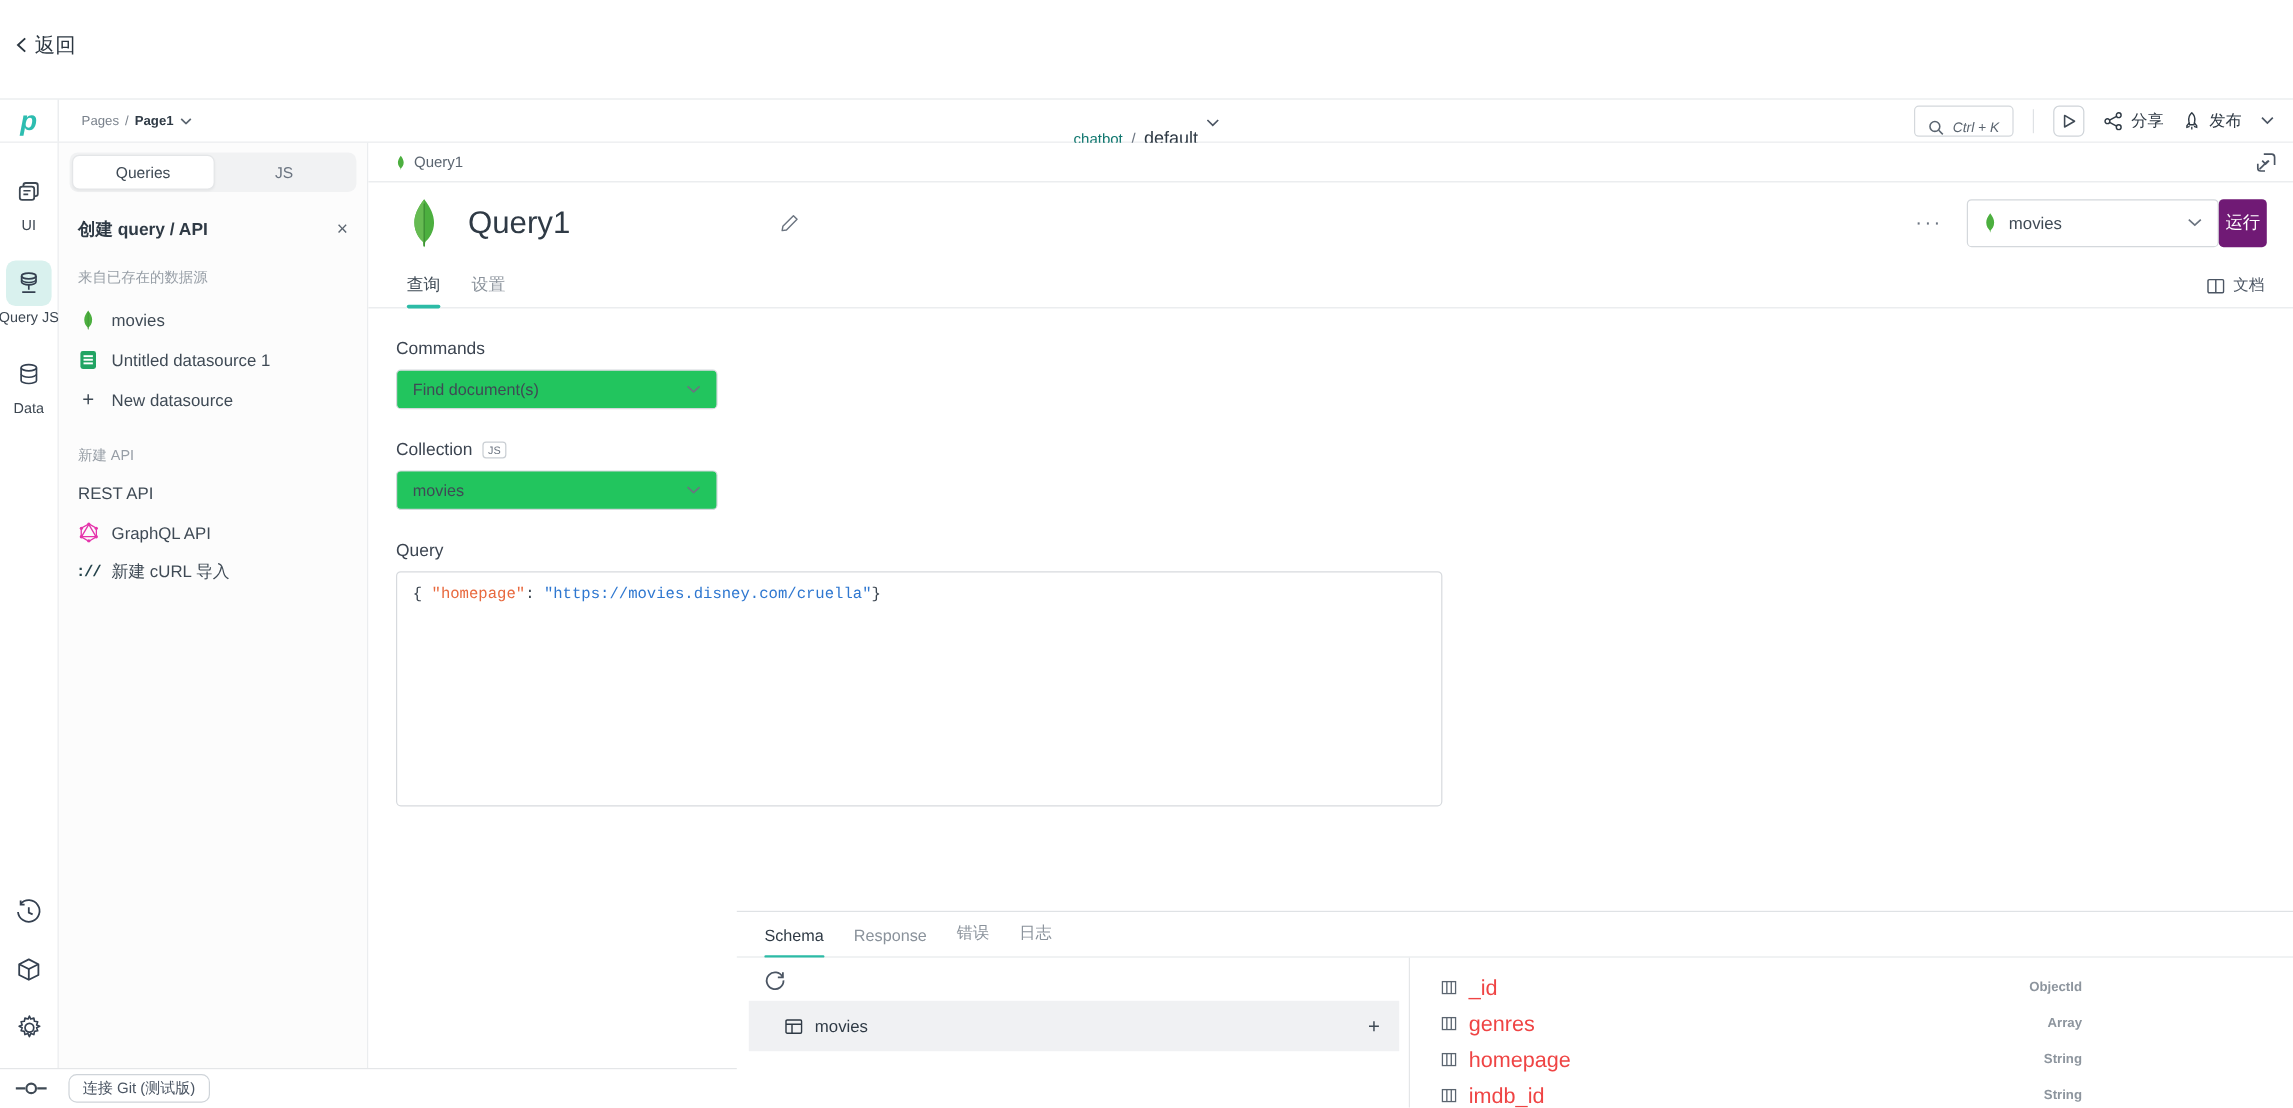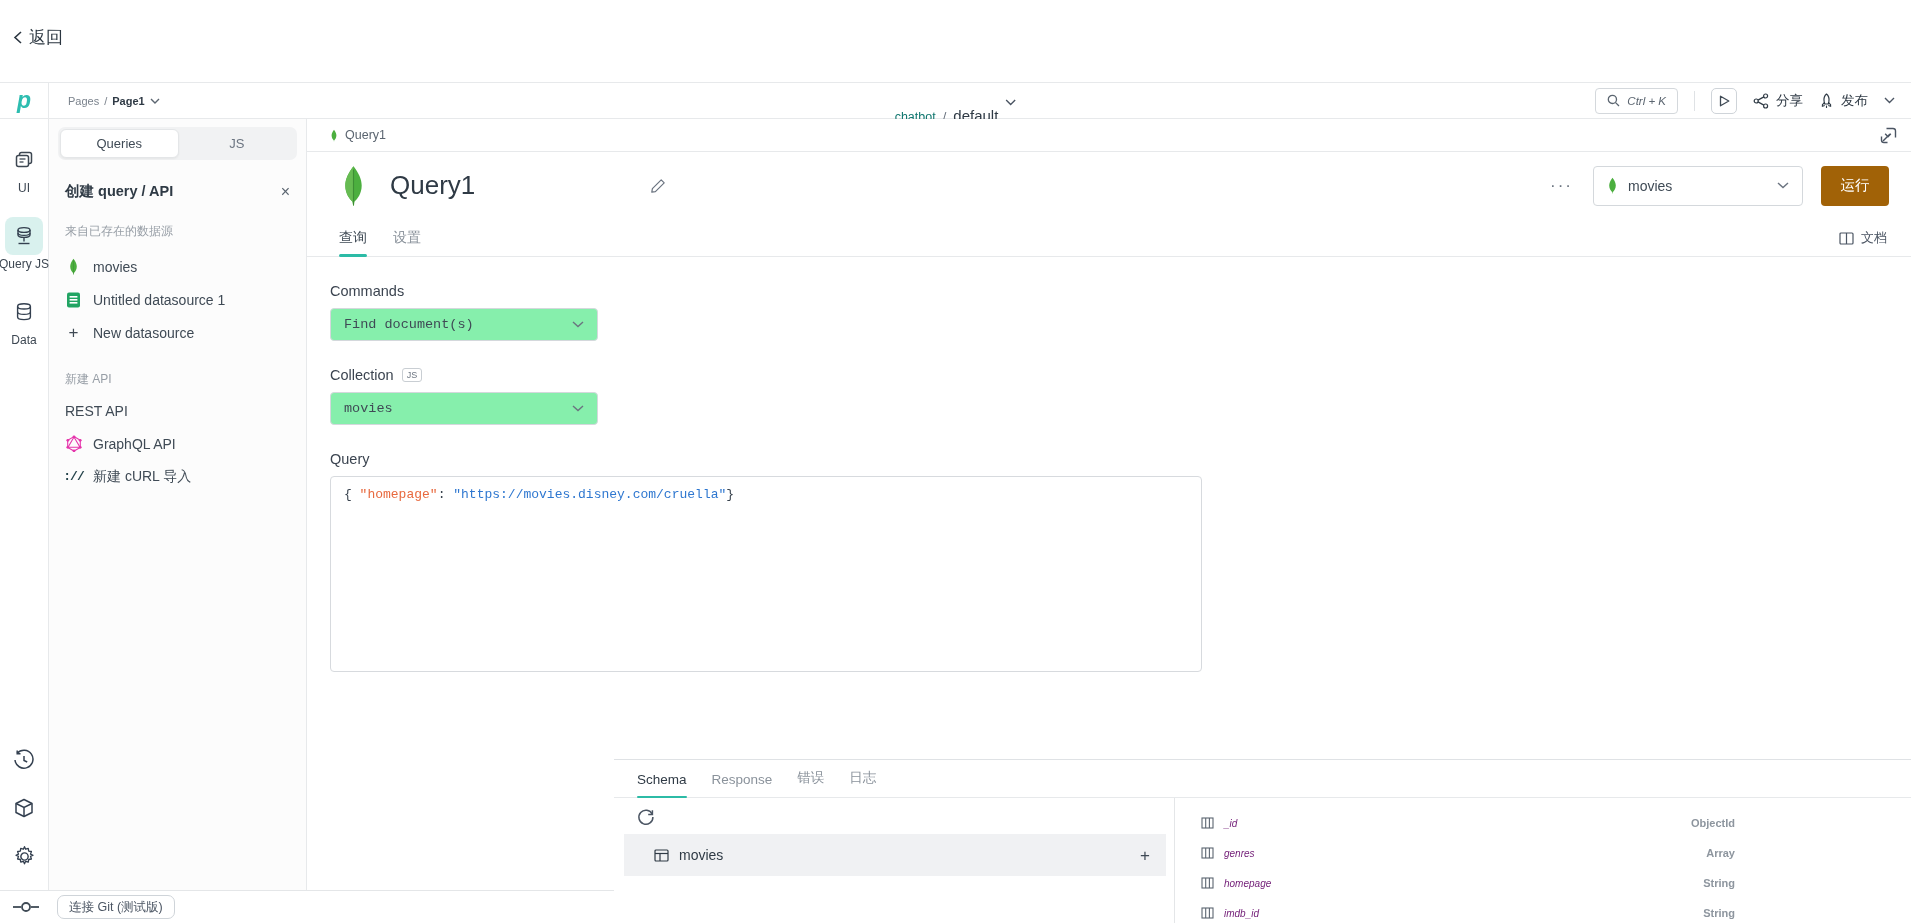--- a/index.html
+++ b/index.html
@@ -15,21 +15,21 @@
   .logo-cell { width:49px; height:100%; border-right:1px solid #e7e9eb; display:flex; align-items:center; justify-content:center; }
   .logo-p { color:#2dbdb0; font-size:23px; font-weight:700; font-style:italic; line-height:1; }
   .hdr-breadcrumb { display:flex; align-items:center; gap:5px; margin-left:19px; font-size:11px; color:#7a828c; }
   .hdr-breadcrumb b { color:#2f3a45; font-weight:700; }
   .hdr-center { position:absolute; left:50%; transform:translateX(-50%); display:flex; align-items:baseline; gap:7px; }
   .hdr-center .appname { font-size:12.5px; color:#0f766e;margin-top:32px; }
   .hdr-center .slash { font-size:13px; color:#6b7480; }
   .hdr-center .env { font-size:15px; color:#2f3a45; }
   .hdr-center .chev { align-self:center; margin-top:4px; }
   .hdr-right { position:absolute; right:16px; display:flex; align-items:center; gap:16px; }
-  .search-pill { display:flex; align-items:center; gap:7px; border:1px solid #d4d8dc; border-radius:4px; height:26px; padding:0 11px; cursor:pointer; }
+  .search-pill { display:flex; align-items:flex-end; gap:7px; border:1px solid #d4d8dc; border-radius:4px; height:26px; padding:0 11px; cursor:pointer; }
   .search-pill .kbd { font-size:11.5px; font-style:italic; color:#5b6570; }
   .vdiv { width:1px; height:20px; background:#dfe2e5; }
   .play-btn { width:26px; height:26px; border:1px solid #cfd4d9; border-radius:5px; display:flex; align-items:center; justify-content:center; cursor:pointer; background:#fff; }
   .hdr-act { display:flex; align-items:center; gap:7px; font-size:13.5px; color:#2f3a45; cursor:pointer; }
 
   
   .rail { position:absolute; top:119px; left:0; width:49px; height:771px; border-right:1px solid #e7e9eb; background:#fff; display:flex; flex-direction:column; }
   .rail-item { display:flex; flex-direction:column; align-items:center; margin-top:22px; cursor:pointer; }
   .rail-item .ric { width:38px; height:38px; border-radius:8px; display:flex; align-items:center; justify-content:center; }
   .rail-item.active .ric { background:#d9f1ee; }
@@ -56,32 +56,32 @@
   .qcrumb .txt { font-size:12.5px; color:#5b6570; margin-left:7px; }
   .qcrumb .spacer { flex:1; }
   .title-row { height:67px; display:flex; align-items:center; padding:0 22px 0 32px; }
   .big-leaf { margin-right:22px; }
   .qtitle { font-size:26px; color:#2f3a45; font-weight:500; }
   .pencil { margin-left:175px; cursor:pointer; }
   .tr-spacer { flex:1; }
   .more-dots { font-size:17px; letter-spacing:2px; color:#6b7480; cursor:pointer; margin-right:20px; }
   .ds-select { width:210px; height:40px; border:1px solid #d4d8dc; border-radius:4px; display:flex; align-items:center; padding:0 13px; gap:10px; cursor:pointer; background:#fff; }
   .ds-select .dst { flex:1; font-size:14px; color:#3f4a55; }
-  .run-btn { width:68px; height:40px; margin-left:18px; background:#a16207; color:#fff; font-size:14.5px; border:none; border-radius:4px; cursor:pointer; display:flex; align-items:center; justify-content:center; }
+  .run-btn { width:40px; height:40px; background:#701a75; color:#fff; font-size:14.5px; border:none; border-radius:4px; cursor:pointer; display:flex; align-items:center; justify-content:center; }
   .qtabs { height:38px; display:flex; align-items:flex-end; padding:0 24px 0 32px; border-bottom:1px solid #e7e9eb; }
   .qtab { margin-right:26px; padding-bottom:9px; font-size:14px; color:#8a929b; cursor:pointer; position:relative; }
   .qtab.active { color:#3f4a55; }
   .qtab.active::after { content:""; position:absolute; left:0; right:0; bottom:-1px; height:3px; background:#2cbba6; border-radius:2px; }
   .qtabs .spacer { flex:1; }
   .docs-link { display:flex; align-items:center; gap:7px; font-size:13px; color:#4b5563; padding-bottom:9px; cursor:pointer; }
 
   .qform { padding:26px 0 0 23px; }
   .flabel { font-size:14.5px; color:#3b4450; margin-bottom:9px; display:flex; align-items:center; gap:8px; }
   .js-badge { font-size:9px; color:#6b7480; border:1px solid #c9ced3; border-radius:3px; padding:1px 4px; line-height:1.2; }
-  .fselect { width:268px; height:33px; border:1px solid #d4d8dc; border-radius:4px; background:#86efac; display:flex; align-items:center; padding:0 13px; margin-bottom:26px; cursor:pointer;font-family:Liberation Mono, monospace; }
+  .fselect { width:268px; height:33px; border:1px solid #d4d8dc; border-radius:4px; background:#22c55e; display:flex; align-items:center; padding:0 13px; margin-bottom:26px; cursor:pointer; }
   .fselect .fst { flex:1; font-size:13.5px; color:#3f4a55; }
   .code-editor { width:872px; height:196px; border:1px solid #d7dade; border-radius:4px; background:#fff; padding:10px 13px; font-family:"Liberation Mono", monospace; font-size:13px; white-space:pre; color:#39434e; }
   .ck { color:#e8693e; } .cv { color:#2e77d0; }
 
   
   .bottom-panel { position:absolute; left:307px; top:640px; width:1604px; height:250px; background:#fff; border-top:1px solid #dfe2e5; z-index:5; }
   .bp-tabs { height:38px; border-bottom:1px solid #e7e9eb; display:flex; align-items:flex-end; padding:0 20px 0 23px; }
   .bp-tab { margin-right:25px; padding-bottom:10px; font-size:13.5px; color:#8a929b; cursor:pointer; position:relative; }
   .bp-tab.active { color:#2f3a45; }
   .bp-tab.active::after { content:""; position:absolute; left:0; right:0; bottom:-1px; height:2.5px; background:#2cbba6; border-radius:2px; }
@@ -89,21 +89,21 @@
   .bp-body { display:flex; height:211px; }
   .bp-left { width:561px; border-right:1px solid #e4e6e8; padding-top:10px; }
   .schema-search-row { display:flex; align-items:center; padding:0 14px 0 23px; gap:9px; }
   .schema-search { flex:1; height:34px; border:1px solid #d4d8dc; border-radius:6px; background:#fff; display:flex; align-items:center; gap:8px; padding:0 12px; }
   .schema-search input { border:none; outline:none; flex:1; font-size:13.5px; font-family:"Liberation Sans", sans-serif; color:#3f4a55; background:transparent; }
   .schema-search input::placeholder { color:#9aa2ab; }
   .table-row { margin:8px 8px 0 10px; height:42px; background:#f0f1f3; display:flex; align-items:center; padding:0 16px 0 30px; gap:10px; cursor:pointer; }
   .table-row .tname { flex:1; font-size:14px; color:#2f3a45; }
   .bp-right { width:560px; padding:10px 0 0 26px; overflow:hidden; }
   .field-row { height:30px; display:flex; align-items:center; gap:10px; }
-  .field-row .fname { font-size:10px; color:#701a75;font-style:italic; }
+  .field-row .fname { font-size:18px; color:#ef4444; }
   .field-row .ftype { margin-left:auto; font-size:11px; color:#8d959e;font-weight:bold; }
 
   
   .status-bar { position:absolute; top:890px; left:0; width:1911px; height:33px; border-top:1px solid #e4e6e8; background:#fff; display:flex; align-items:center; padding:0 16px 0 13px; }
   .git-btn { margin-left:18px; height:24px; border:1px solid #cfd4d9; border-radius:7px; background:#fff; display:flex; align-items:center; padding:0 11px; font-size:12.5px; color:#4b5563; cursor:pointer; }
   .sb-spacer { flex:1; }
   .err-group { display:flex; align-items:center; gap:8px; font-size:13.5px; color:#4b5563; cursor:pointer; }
 </style>
 </head>
 <body>

